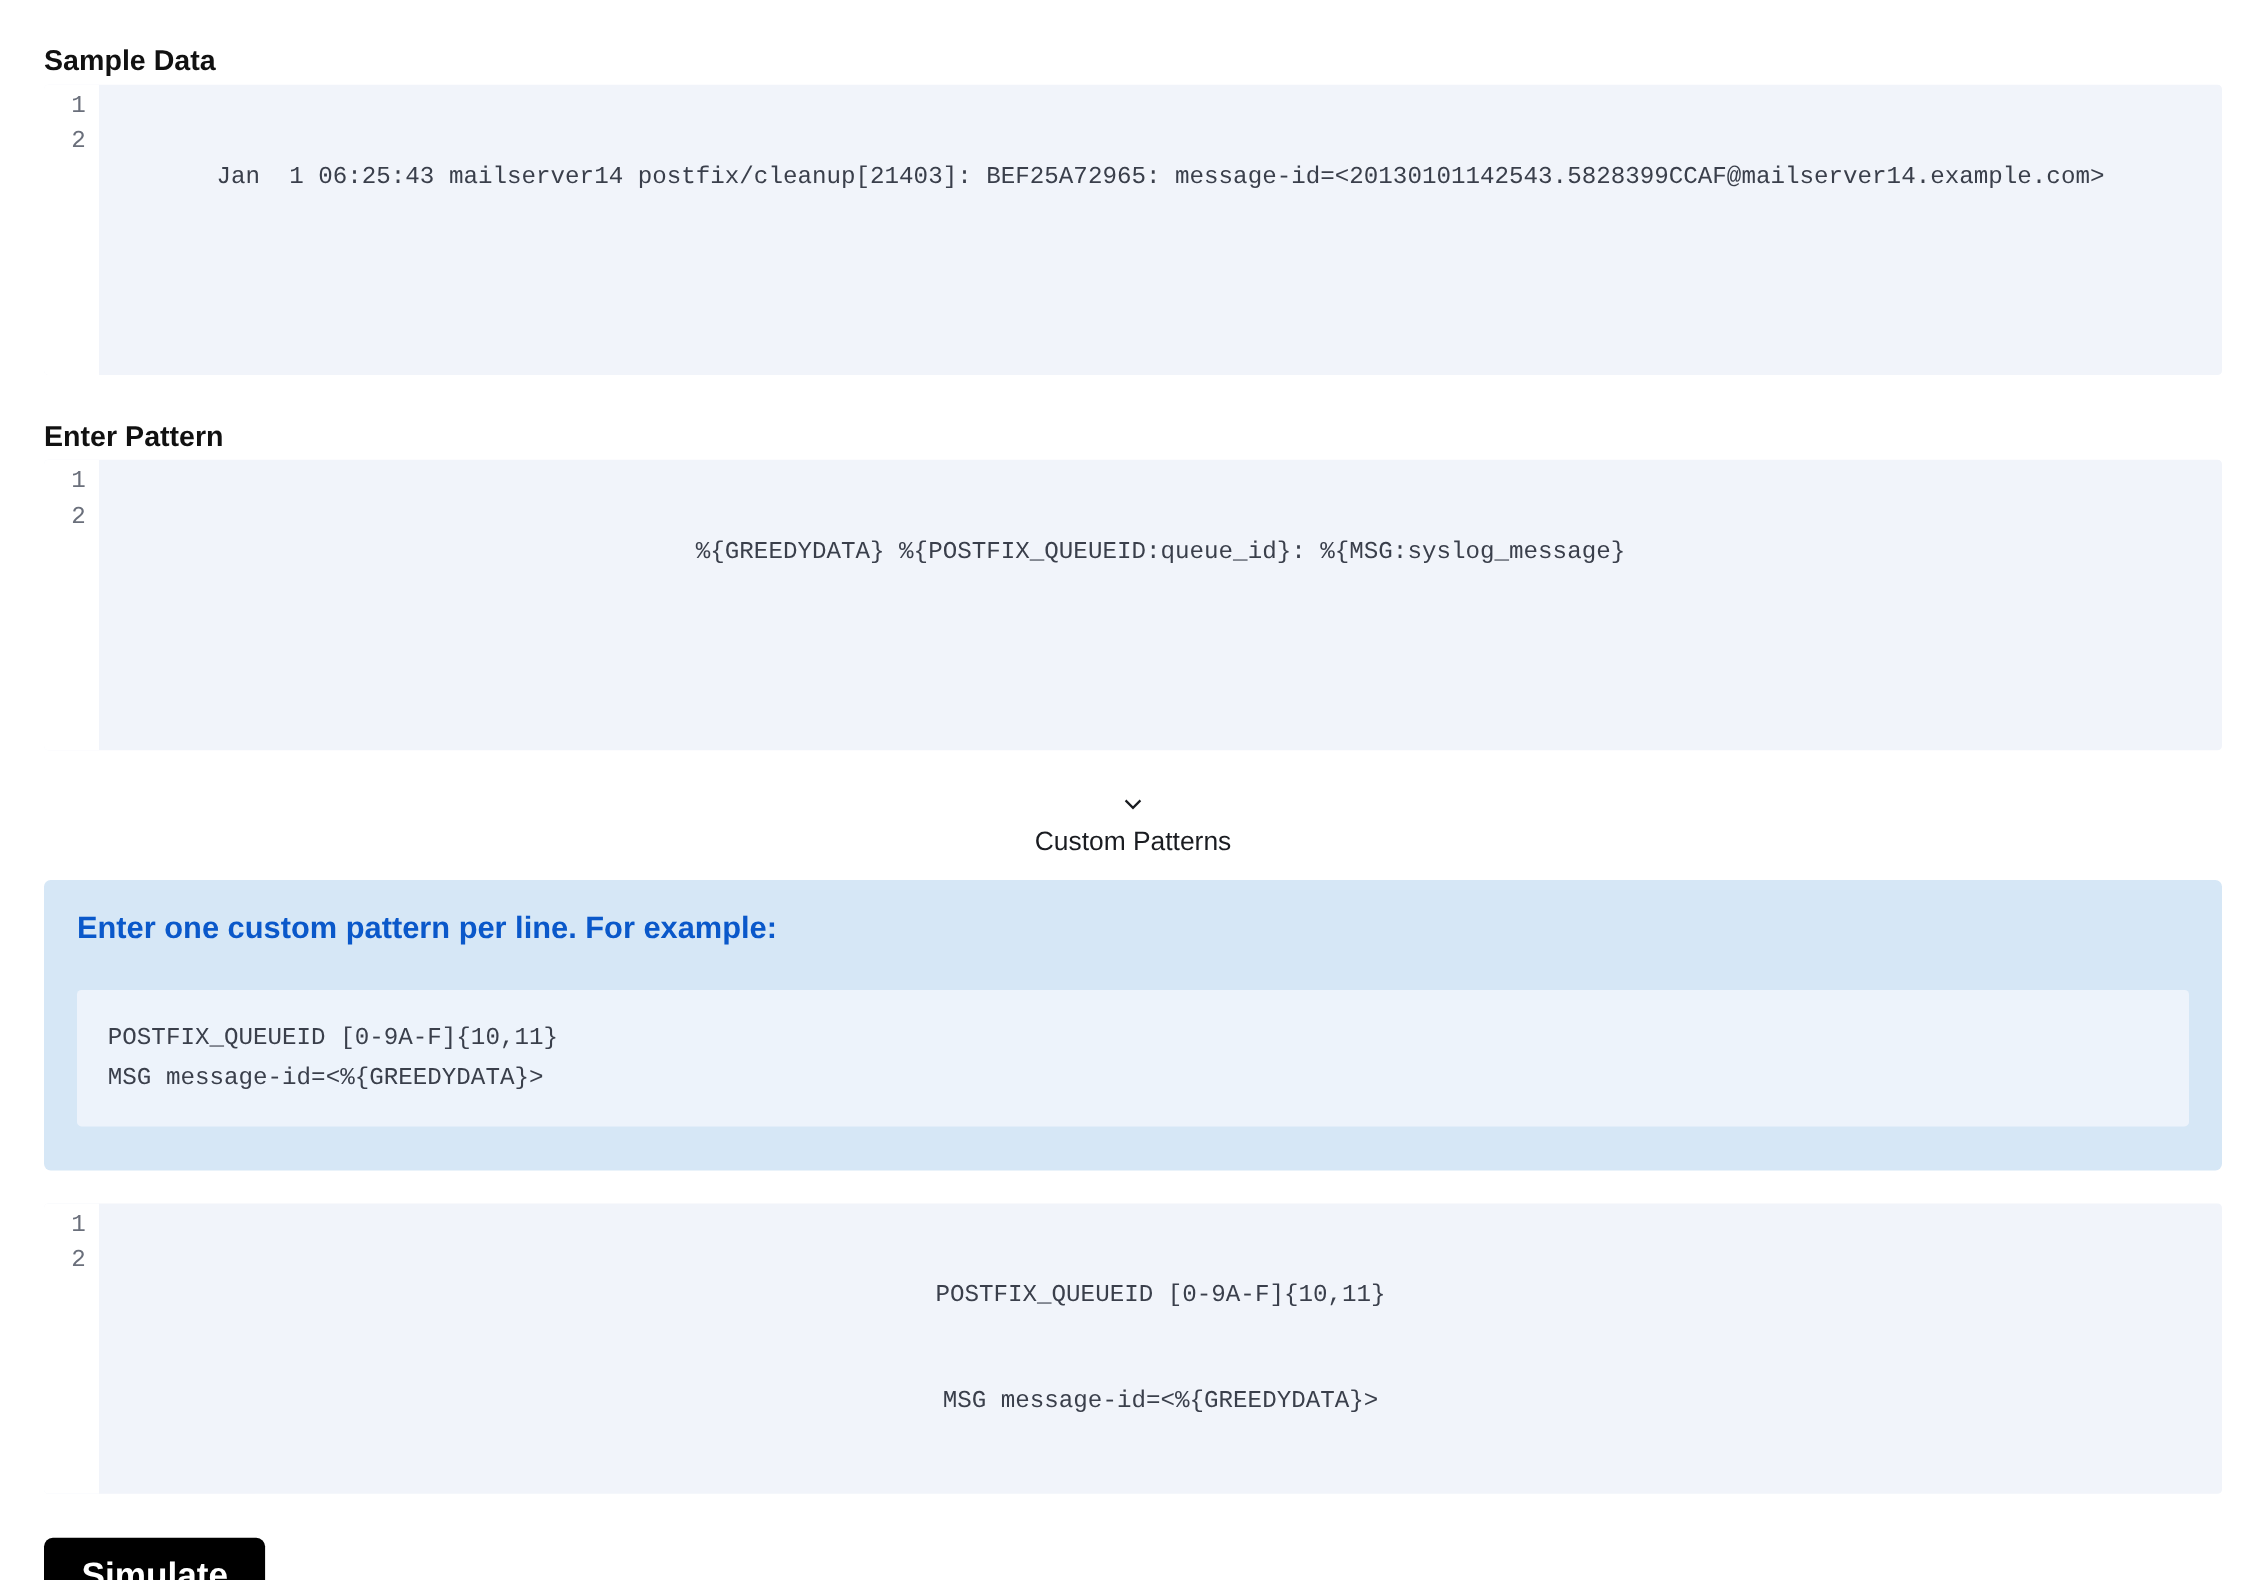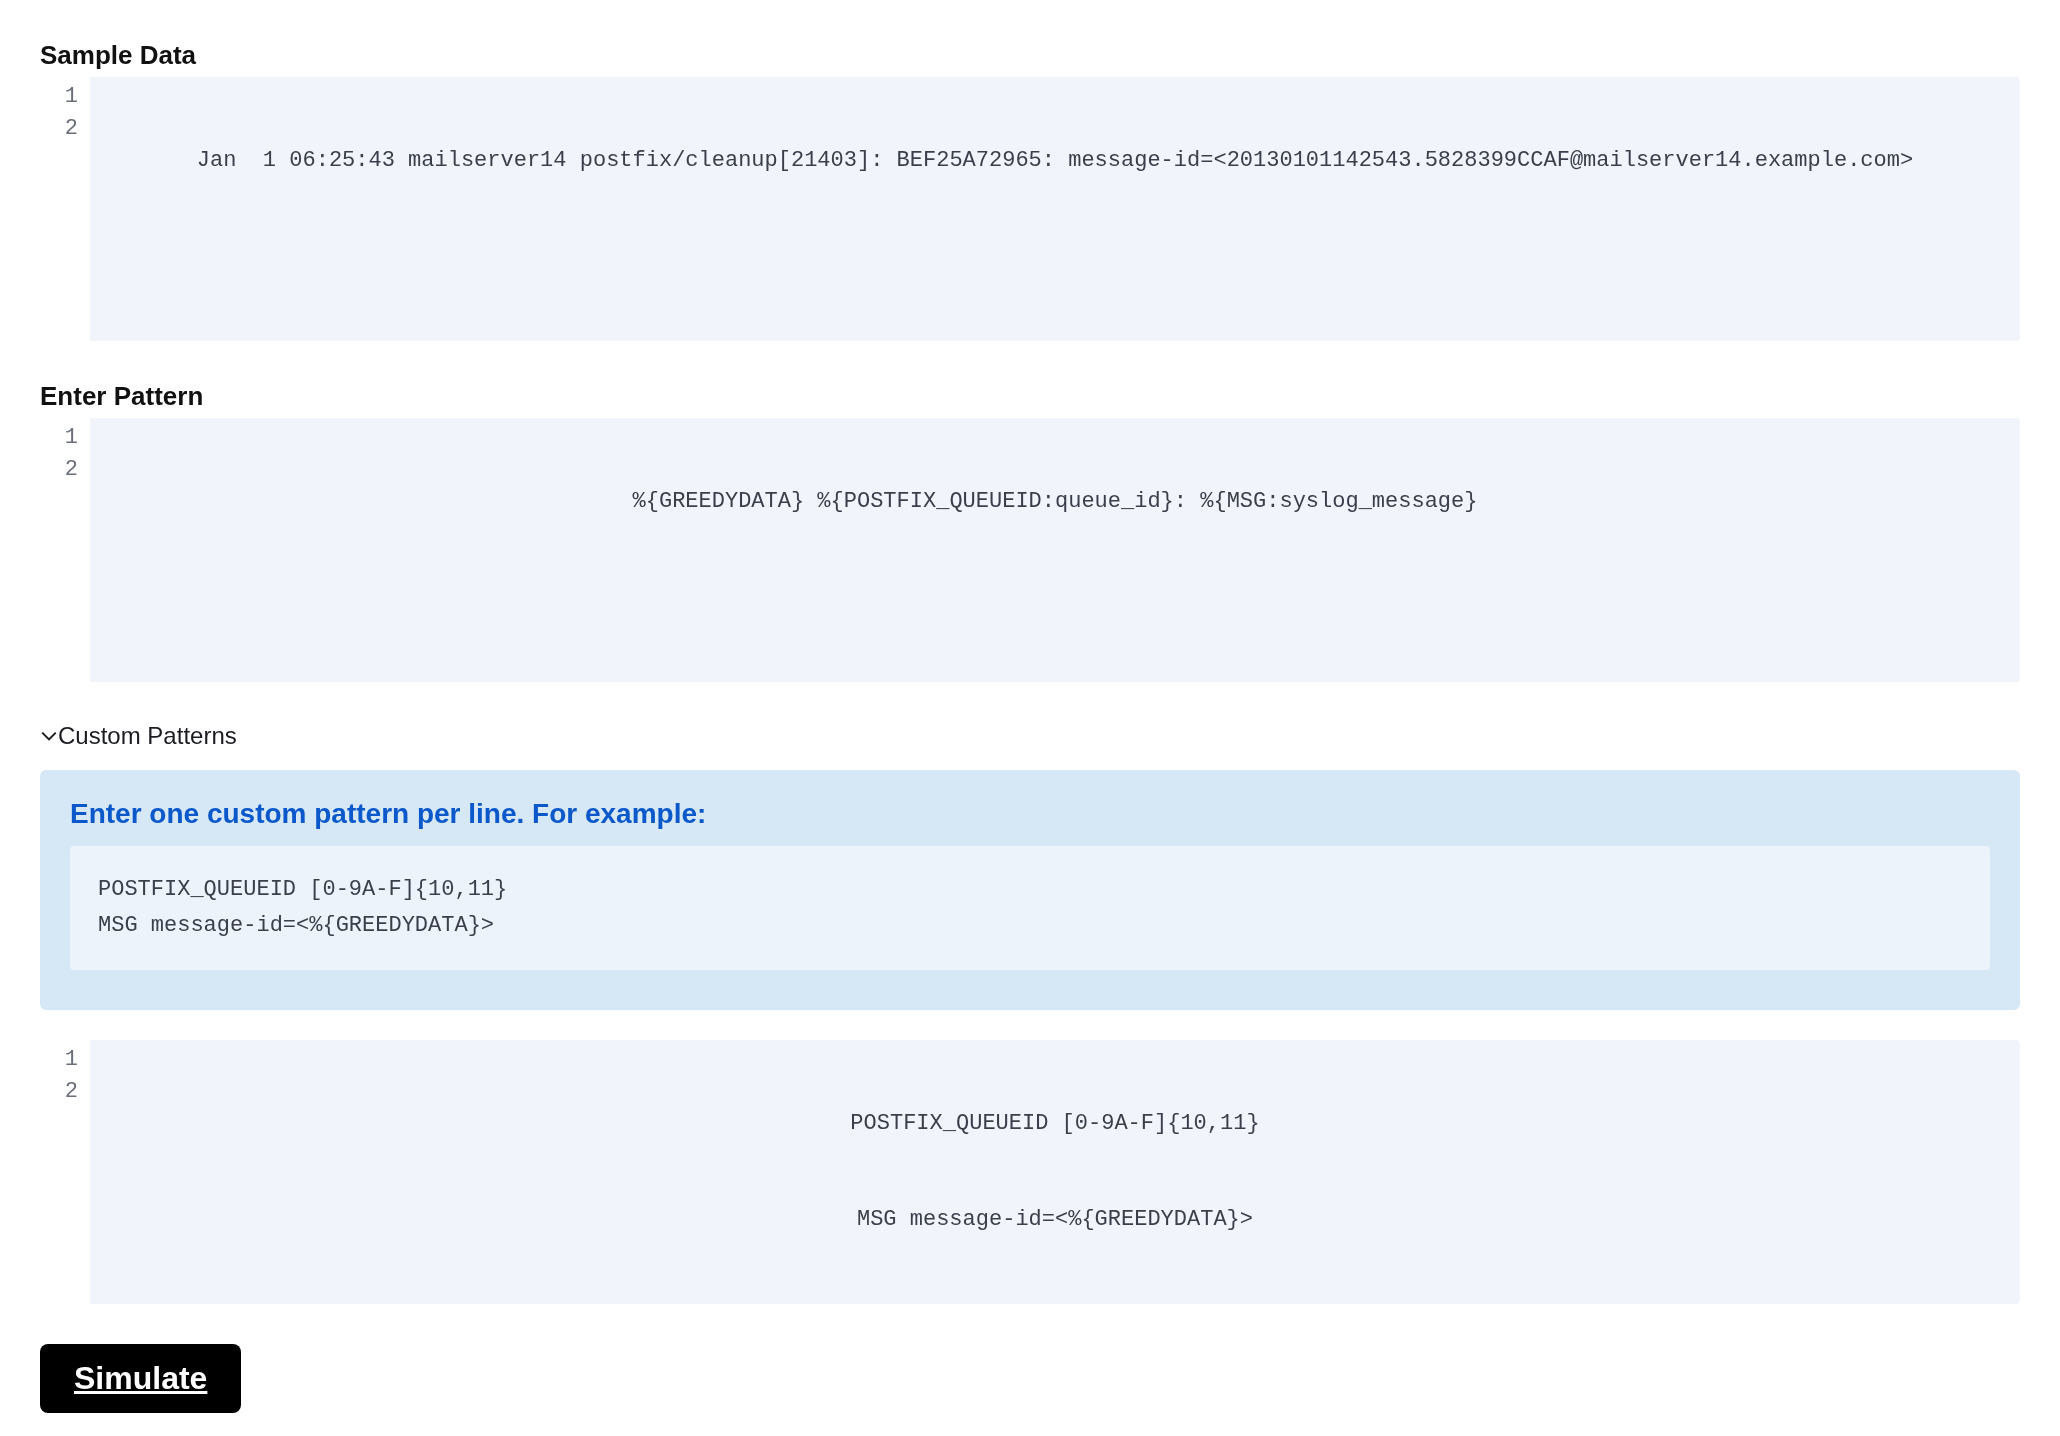--- a/index.html
+++ b/index.html
@@ -47,37 +47,39 @@
     padding: 4px 12px;
     white-space: pre;
     color: #3a3f4b;
     flex: 1;
     font-family: inherit;
   }
   .code-body .line { display: block; min-height: 32px; text-align: center; }
   .collapsible {
     display: flex;
     align-items: center;
+    gap: 12px;
     margin: 4px 0 20px 0;
     cursor: pointer;
     font-size: 24px;
     color: #1a1c21;
+    flex-direction: column;
   }
   .chev { width: 18px; height: 18px; }
   .info-panel {
     background: #d6e7f6;
     border-radius: 6px;
     padding: 28px 30px 40px 30px;
     margin-bottom: 30px;
   }
   .info-title {
     color: #0a58ca;
     font-weight: 700;
     font-size: 28px;
-    margin-bottom: 16px;
+    margin-bottom: 40px;
   }
   .info-example {
     background: #edf3fb;
     border-radius: 4px;
     padding: 26px 28px;
     font-family: Menlo, Monaco, Consolas, "Courier New", monospace;
     font-size: 22px;
     line-height: 36px;
     white-space: pre;
     color: #3a3f4b;

